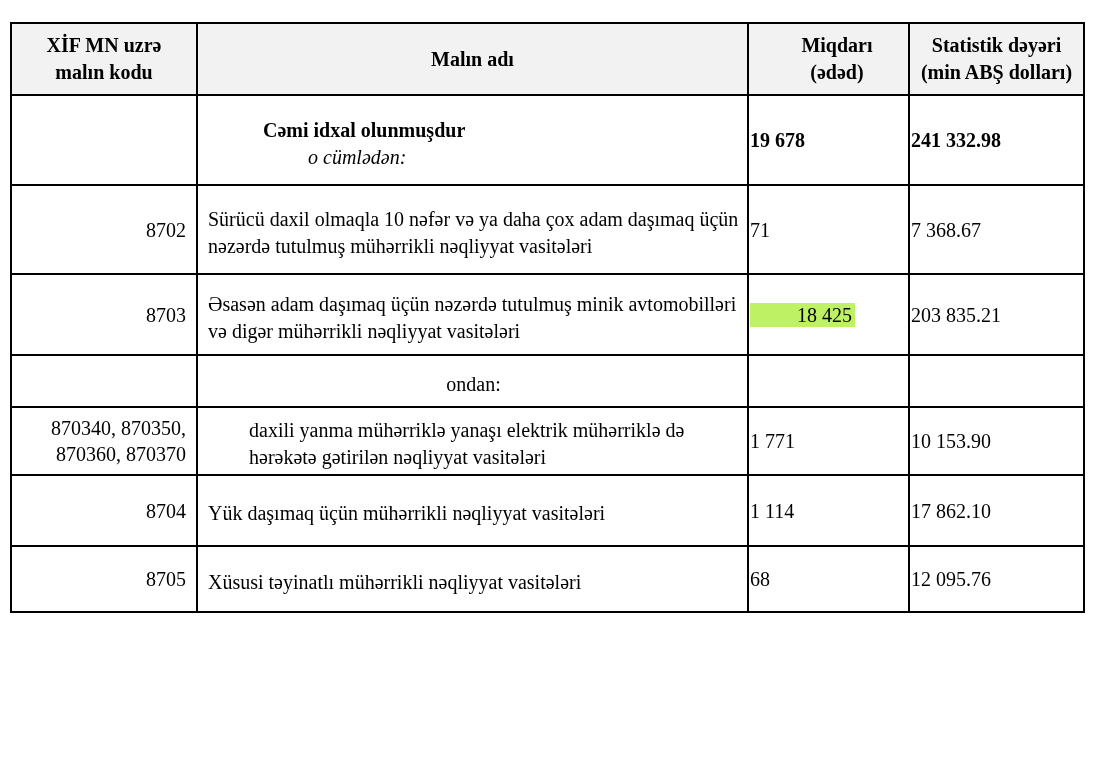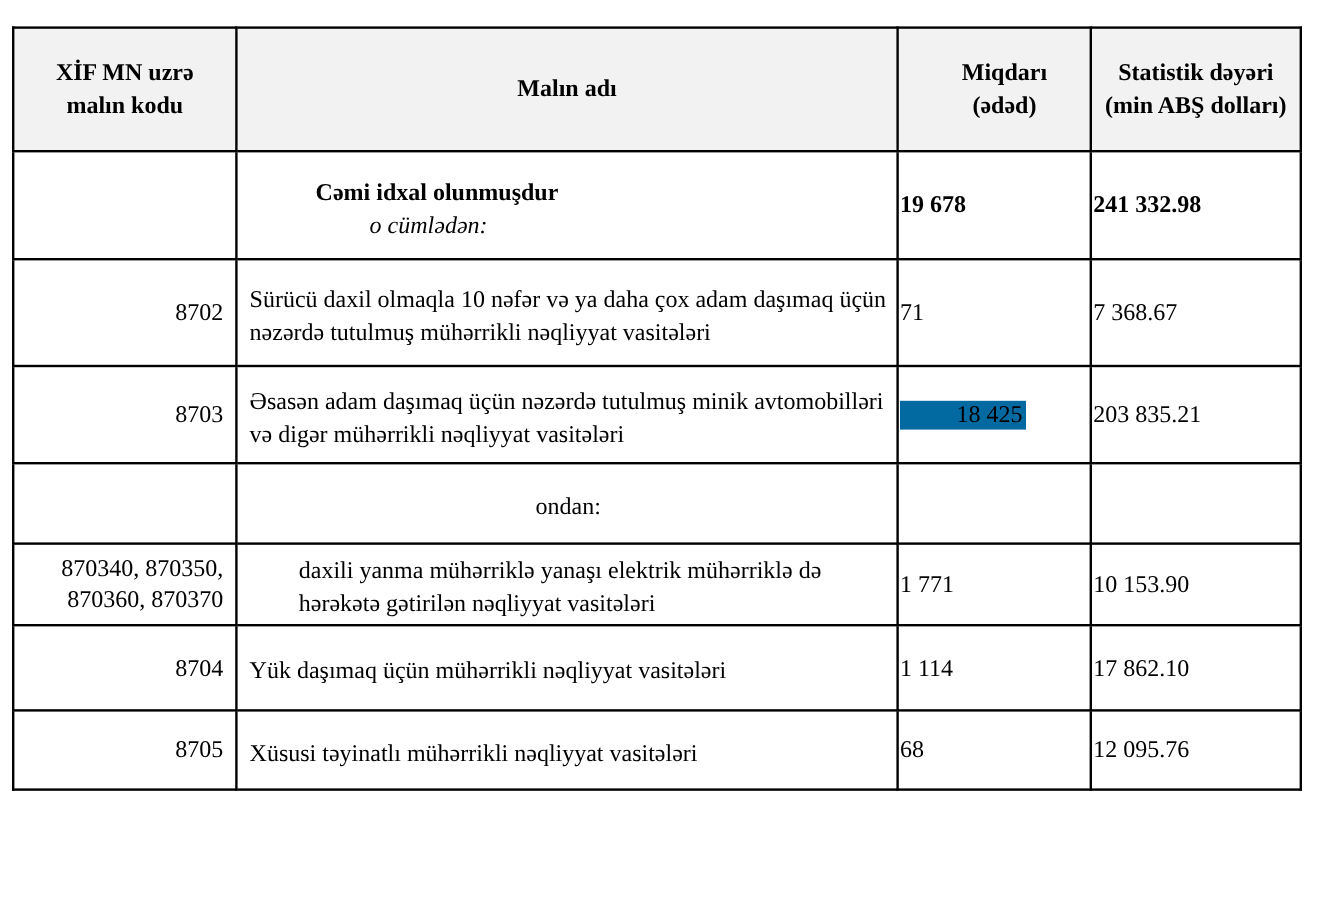--- a/index.html
+++ b/index.html
@@ -52,25 +52,25 @@
   }
   .data-table th {
     font-weight: bold;
     text-align: center;
     line-height: 27px;
     padding: 0 8px;
   }
   .data-table th.th-code { padding: 0 22px; }
   .data-table th.th-qty  { padding: 0 30px; }
   .data-table th.th-value{ padding: 0 10px; }
-  tr.r-head { height: 103px; margin-top: 36px; }
+  tr.r-head { height: 72px; margin-top: 36px; }
   tr.r-sum  { height: 90px; }
   tr.r-8702 { height: 89px; }
   tr.r-8703 { height: 81px; }
-  tr.r-ondan{ height: 67px; }
+  tr.r-ondan{ height: 52px; }
   tr.r-elhy { height: 68px; }
   tr.r-el   { height: 74px; }
   tr.r-8704 { height: 71px; }
   tr.r-8705 { height: 66px; }
   td.code {
     text-align: right;
     line-height: 26px;
     padding: 0 10px;
   }
   td.name {
@@ -127,21 +127,21 @@
     <tr class="r-8702">
       <td class="code">8702</td>
       <td class="name">Sürücü daxil olmaqla 10 nəfər və ya daha çox adam daşımaq üçün nəzərdə tutulmuş mühərrikli nəqliyyat vasitələri</td>
       <td class="num">71</td>
       <td class="num">7 368.67</td>
     </tr>
 
     <tr class="r-8703">
       <td class="code">8703</td>
       <td class="name">Əsasən adam daşımaq üçün nəzərdə tutulmuş minik avtomobilləri və digər mühərrikli nəqliyyat vasitələri</td>
-      <td class="num"><span class="hl" style="background: #0369a1; padding-left: 47px;">18 425</span></td>
+      <td class="num"><span class="hl" style="background: #bef264; padding-left: 47px;">18 425</span></td>
       <td class="num">203 835.21</td>
     </tr>
 
     <tr class="r-ondan">
       <td class="code"></td>
       <td class="name centered">ondan:</td>
       <td class="num"></td>
       <td class="num"></td>
     </tr>
 

